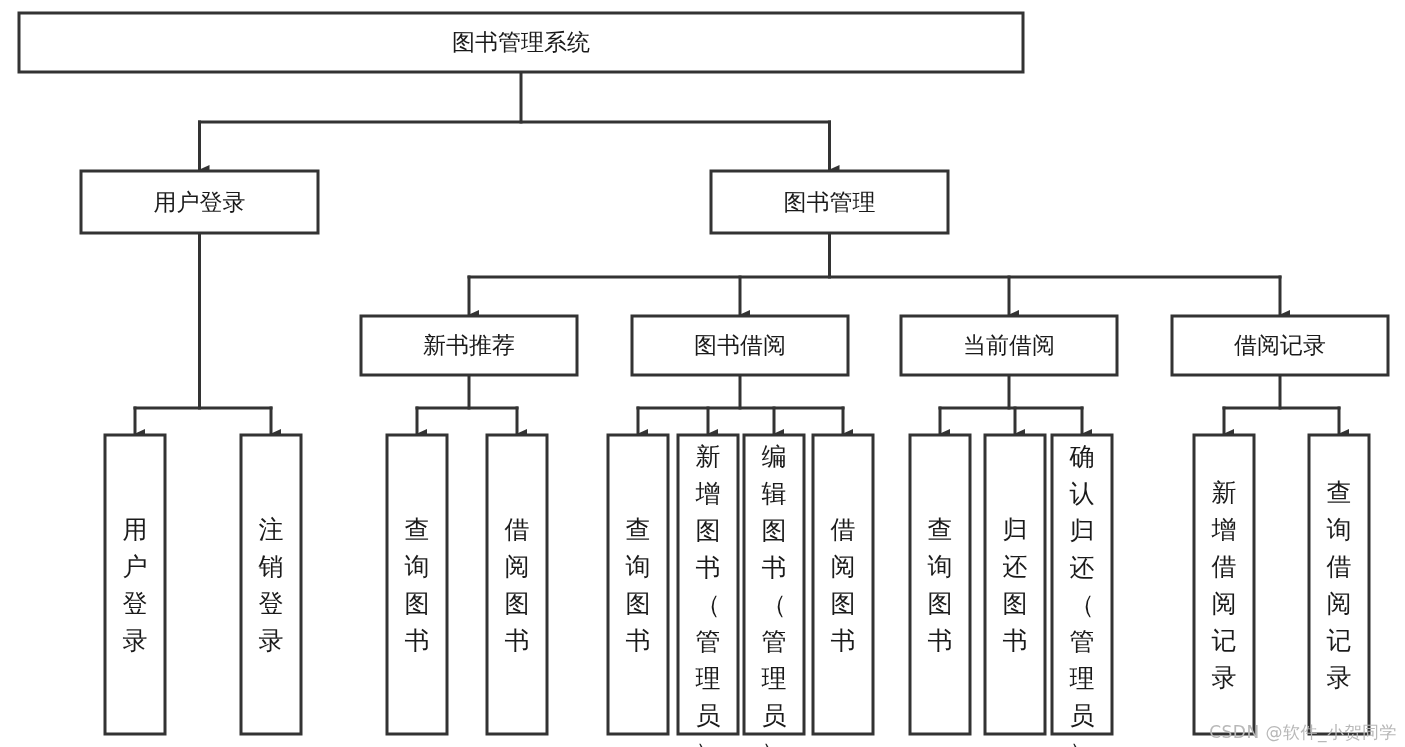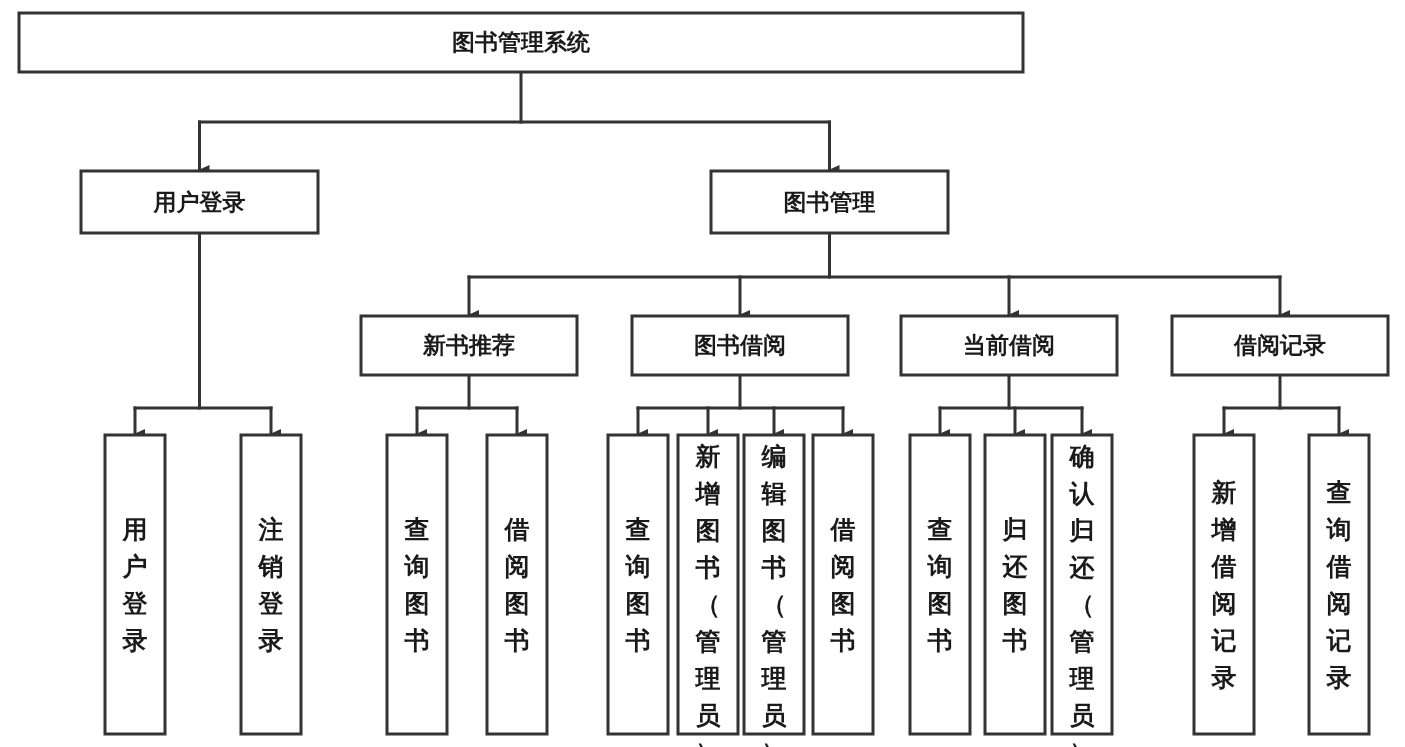--- a/index.html
+++ b/index.html
@@ -10,21 +10,20 @@
   body {
     width: 1405px;
     height: 747px;
     font-family: "DejaVu Sans", "Liberation Sans", sans-serif;
     overflow: hidden;
   }
   #diagram-root {
     position: relative;
     width: 1405px;
     height: 747px;
-    font-weight: bold;
   }
   svg.diagram-canvas {
     position: absolute;
     top: 0;
     left: 0;
     width: 1405px;
     height: 747px;
   }
   .node-box {
     fill: #ffffff;
@@ -200,13 +199,14 @@
           <rect x="1194" y="435" width="60" height="299" class="node-box"></rect>
           <text x="1224" class="node-label-v" y="500.5"><tspan x="1224" dy="0">新</tspan><tspan x="1224" dy="37">增</tspan><tspan x="1224" dy="37">借</tspan><tspan x="1224" dy="37">阅</tspan><tspan x="1224" dy="37">记</tspan><tspan x="1224" dy="37">录</tspan></text>
         </g>
         <g>
           <rect x="1309" y="435" width="60" height="299" class="node-box"></rect>
           <text x="1339" class="node-label-v" y="500.5"><tspan x="1339" dy="0">查</tspan><tspan x="1339" dy="37">询</tspan><tspan x="1339" dy="37">借</tspan><tspan x="1339" dy="37">阅</tspan><tspan x="1339" dy="37">记</tspan><tspan x="1339" dy="37">录</tspan></text>
         </g>
       </g>
   </svg>
 
+  <div class="watermark-text">CSDN @软件_小贺同学</div>
 </div>
 
 </body></html>

